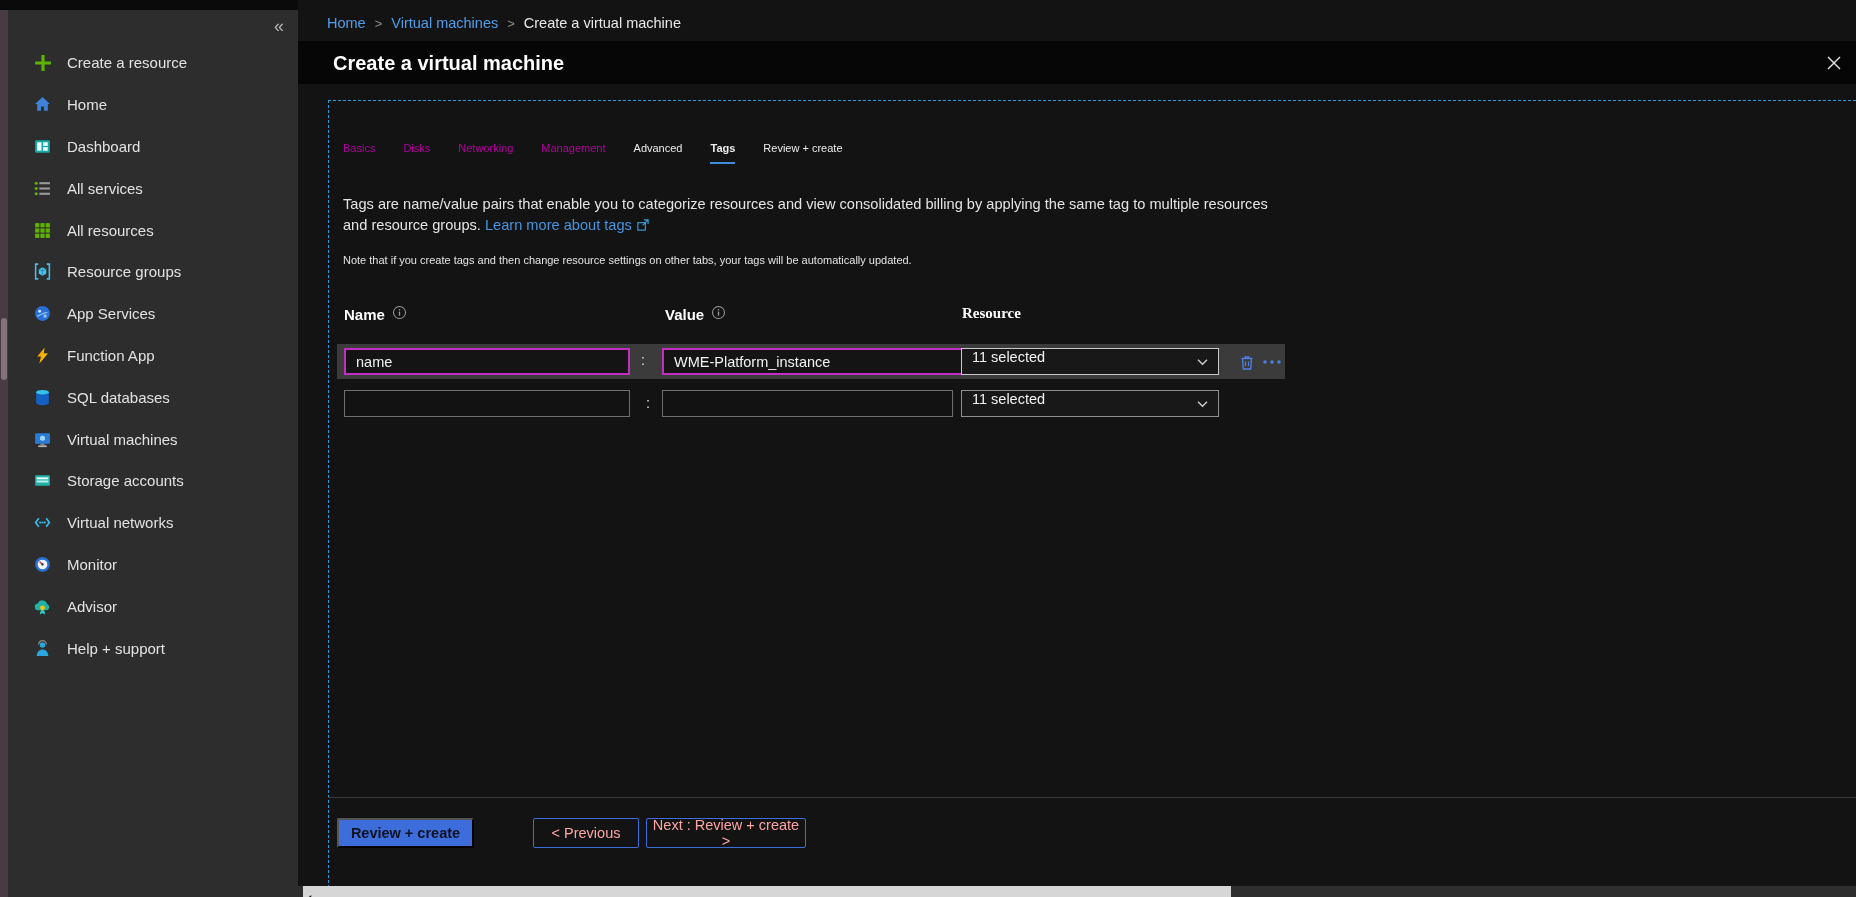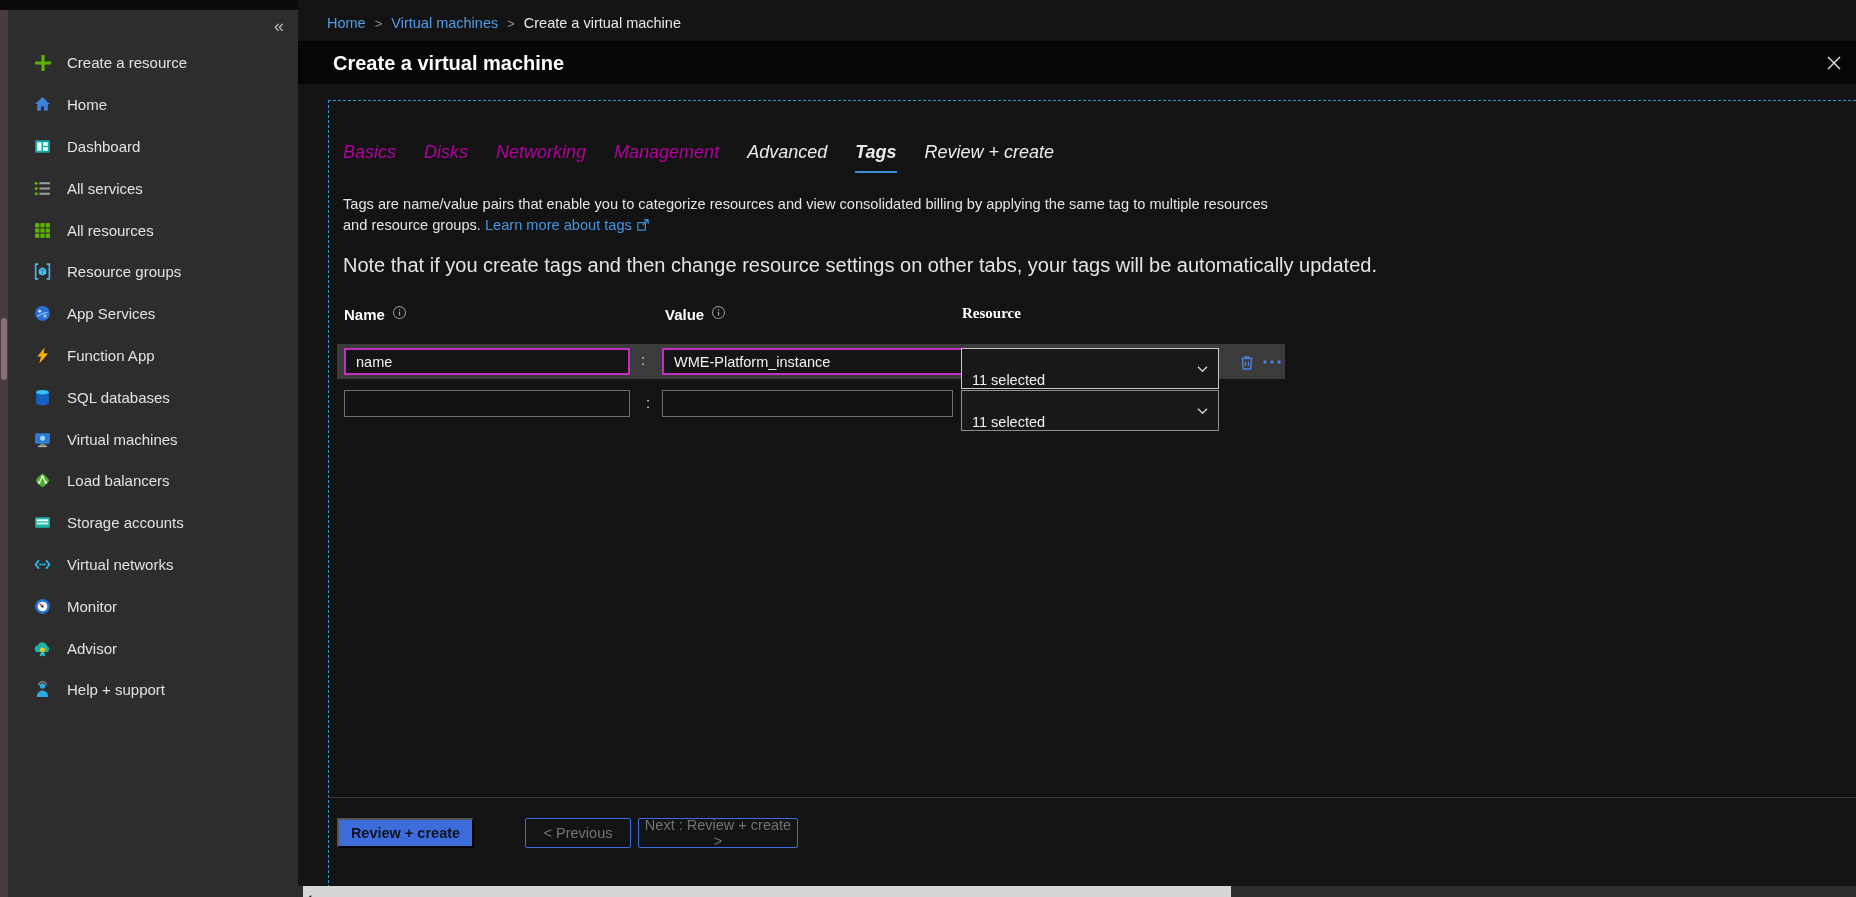--- a/index.html
+++ b/index.html
@@ -29,53 +29,53 @@
   .crumb-link { color:#4f9eea; cursor:pointer; }
   .crumb-sep { color:#8f8f8f; font-size:13px; }
   .crumb-cur { color:#e8e8e8; }
   .titlebar { position:absolute; left:0; top:41px; width:1558px; height:43px; background:#060606; }
   .page-title { position:absolute; left:35px; top:50%; transform:translateY(-50%); color:#fff; font-size:20px; font-weight:bold; }
   .close-btn { position:absolute; right:12px; top:50%; transform:translateY(-50%); width:20px; height:20px; display:flex; align-items:center; justify-content:center; cursor:pointer; }
 
   .panel-outline { position:absolute; left:30px; top:100px; right:0; bottom:4px; border-top:1px dashed #2b9bd8; border-left:1px dashed #2b9bd8; }
 
   
-  .tabs { position:absolute; left:45px; top:142px; display:flex; gap:28px; font-size:18px;font-style:italic; }
+  .tabs { position:absolute; left:45px; top:142px; display:flex; gap:28px; font-size:11px; }
   .tab { padding-bottom:8px; cursor:pointer; color:#ececec; }
   .tab.done { color:#b4009e; }
   .tab.active { font-weight:bold; border-bottom:2px solid #3e8cdb; }
 
   .desc { position:absolute; left:45px; top:194px; width:930px; color:#e4e4e4; font-size:14.6px; line-height:21px; }
   .link { color:#4595e0; cursor:pointer; }
   .ext-ic { display:inline-block; vertical-align:-2px; margin-left:4px; }
-  .note { position:absolute; left:45px; top:254px; color:#e4e4e4; font-size:20px;text-align:center; }
+  .note { position:absolute; left:45px; top:254px; color:#e4e4e4; font-size:11px;text-align:center; }
 
   
   .th { position:absolute; top:305px; color:#fff; font-size:15px; font-weight:bold; display:flex; align-items:center; gap:7px; }
   .th.name { left:46px; } .th.value { left:367px; } .th.resource { left:664px;font-family:Liberation Serif, serif; }
   .row1 { position:absolute; left:39px; top:344px; width:948px; height:35px; background:#3b3b3b; }
   .tag-input { position:absolute; height:27px; background:#141414; color:#f2f2f2; font-size:14.5px; font-family:"Liberation Sans",sans-serif; padding:0 10px; outline:none; }
   .row1 .tag-input { top:4px; border:2px solid #c12ec1; }
   .in-name1 { left:7px; width:286px; } .in-value1 { left:325px; width:339px; }
   .colon { position:absolute; color:#dcdcdc; font-size:14.5px; }
   .row1 .colon { left:304px; top:8px; }
-  .dropdown { position:absolute; height:41px; background:#181818; color:#f2f2f2; font-size:14.5px; display:flex; align-items:flex-end; padding:0 10px; cursor:pointer; }
+  .dropdown { position:absolute; height:27px; background:#181818; color:#f2f2f2; font-size:14.5px; display:flex; align-items:flex-start; padding:0 10px; cursor:pointer; }
   .dd1 { left:624px; top:4px; width:258px; border:1px solid #c9c9c9; }
   .dd2 { left:663px; top:390px; width:258px; border:1px solid #8f8f8f; }
   .dd-chev { position:absolute; right:9px; top:50%; transform:translateY(-50%); }
   .trash { position:absolute; left:899px; top:7px; width:22px; height:22px; cursor:pointer; display:flex; align-items:center; justify-content:center; }
   .dots { position:absolute; left:924px; top:10px; width:22px; height:16px; cursor:pointer; display:flex; align-items:center; justify-content:center; }
   .in-name2 { left:46px; top:390px; width:286px; border:1px solid #6f6f6f; background:#121212; }
   .in-value2 { left:364px; top:390px; width:291px; border:1px solid #6f6f6f; background:#121212; }
   .colon2 { left:348px; top:395px; }
 
   .footer-divider { position:absolute; left:30px; top:797px; right:0; height:1px; background:#3a3a3a; }
   .btn { position:absolute; top:818px; height:30px; font-size:14.5px; display:flex; align-items:center; justify-content:center; cursor:pointer; border-radius:2px; font-family:"Liberation Sans",sans-serif; }
   .btn-primary { left:39px; width:137px; background:#3d6ddb; color:#0c1220; font-weight:bold; }
-  .btn-outline { background:transparent; border:1px solid #3d6ddb; color:#737373; }
+  .btn-outline { background:transparent; border:1px solid #3d6ddb; color:#fca5a5;margin-left:8px; }
   .btn-prev { left:227px; width:106px; }
   .btn-next { left:340px; width:160px; }
 
   .hscroll { position:absolute; left:0; top:886px; width:1558px; height:11px; background:#2e2e2e; }
   .hthumb { position:absolute; left:5px; top:0; width:928px; height:11px; background:#d6d6d6; }
   .harrow { position:absolute; left:3px; top:2px; }
 </style>
 </head>
 <body>
 
@@ -192,32 +192,20 @@
       <div class="nav-item">
         <span class="ic">
             <svg width="19" height="19" viewBox="0 0 18 18">
               <rect x="2" y="3" width="14" height="10" rx="1" fill="#2b7cd8"></rect>
               <path d="M9 5.2l2.3 1.2v2.9L9 10.5 6.7 9.3V6.4z" fill="#9fd8f5"></path>
               <rect x="7" y="13" width="4" height="1.6" fill="#8a8a8a"></rect>
               <rect x="5" y="14.6" width="8" height="1.6" fill="#b5b5b5"></rect>
             </svg>
           </span>
         <span>Virtual machines</span>
-      </div>
-      <div class="nav-item">
-        <span class="ic">
-            <svg width="19" height="19" viewBox="0 0 18 18">
-              <rect x="4" y="4" width="10" height="10" rx="2" transform="rotate(45 9 9)" fill="#4caf2a"></rect>
-              <path d="M9 5.5L5.8 11M9 5.5l3.2 5.5" stroke="#fff" stroke-width="1"></path>
-              <circle cx="9" cy="5.5" r="1.2" fill="#fff"></circle>
-              <circle cx="5.8" cy="11" r="1.2" fill="#fff"></circle>
-              <circle cx="12.2" cy="11" r="1.2" fill="#fff"></circle>
-            </svg>
-          </span>
-        <span>Load balancers</span>
       </div>
       <div class="nav-item">
         <span class="ic">
             <svg width="19" height="19" viewBox="0 0 18 18">
               <rect x="2" y="4" width="14" height="10" rx="1" fill="#1fb3a8"></rect>
               <rect x="3.5" y="6" width="11" height="1.9" fill="#eafffd"></rect>
               <rect x="3.5" y="9" width="11" height="1.9" fill="#bdf0ea"></rect>
             </svg>
           </span>
         <span>Storage accounts</span>

